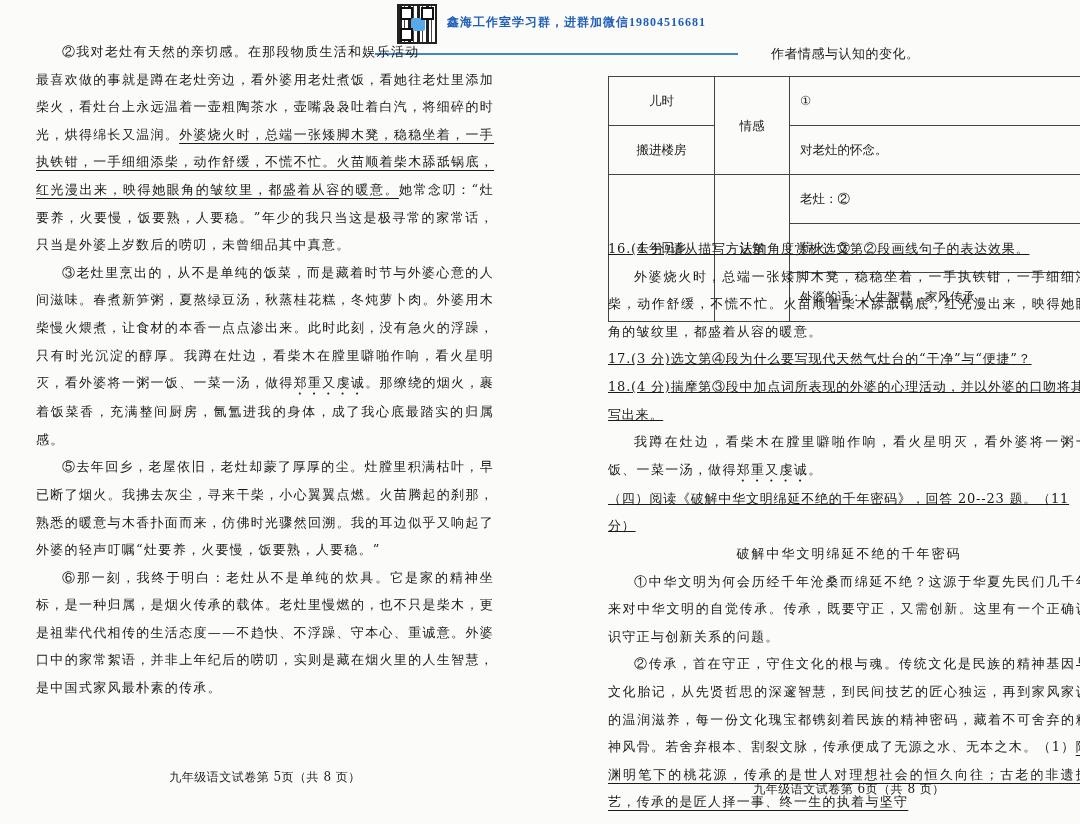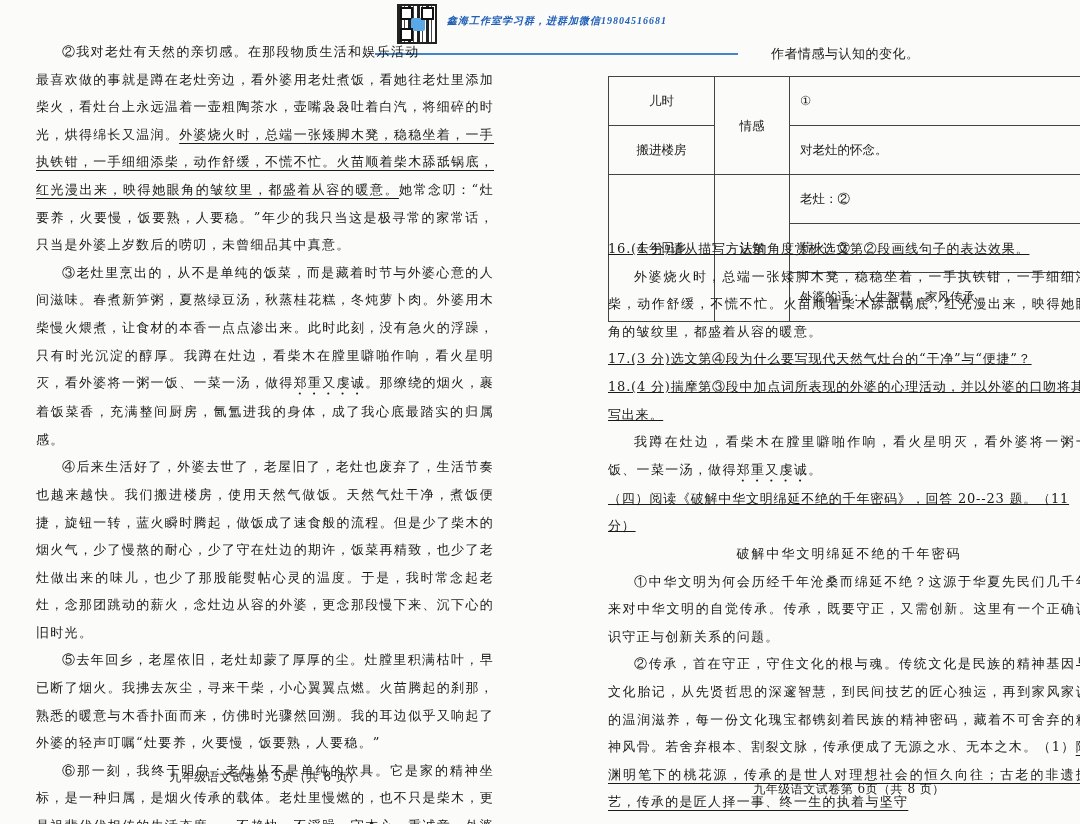--- a/index.html
+++ b/index.html
@@ -18,21 +18,21 @@
     border:2px solid #222; box-sizing:border-box;
   }
   .qr::before, .qr::after {
     content:""; position:absolute; width:9px; height:9px; border:2px solid #111; background:#fff;
   }
   .qr::before { left:1px; top:1px; }
   .qr::after { right:1px; top:1px; }
   .qr-badge { position:absolute; left:12px; top:12px; width:14px; height:13px; background:#5aa8e6; border-radius:2px; }
   .qr-corner { position:absolute; left:1px; bottom:1px; width:9px; height:9px; border:2px solid #111; background:#fff; }
   .banner {
-    position:absolute; left:447px; top:14px; font-size:10px; font-weight:bold; font-style:italic;
+    position:absolute; left:447px; top:14px; font-size:12px; font-weight:bold; 
     color:#1f5fb8; letter-spacing:1px; white-space:nowrap;
     font-family:"Liberation Serif",serif;
   }
   .rule-blue { position:absolute; left:375px; top:53px; width:363px; height:2px; background:#3f86cc; }
 
   .page { position:absolute; top:0; height:824px; font-size:13px; line-height:27.6px; }
   .left { left:36px; width:458px; }
   .right { left:608px; width:482px; }
   .para { margin:0; text-align:justify; letter-spacing:1.3px; }
   .indent { text-indent:2em; }
@@ -58,21 +58,20 @@
   <div class="rule-blue"></div>
 </div>
 
 <div class="page left">
   <div style="position:absolute;top:38px;left:0;width:458px;">
     <p class="para indent">
       <span>②我对老灶有天然的亲切感。在那段物质生活和娱乐活动</span><br>
       <span>最喜欢做的事就是蹲在老灶旁边，看外婆用老灶煮饭，看她往老灶里添加柴火，看灶台上永远温着一壶粗陶茶水，壶嘴袅袅吐着白汽，将细碎的时光，烘得绵长又温润。</span><span class="ul">外婆烧火时，总端一张矮脚木凳，稳稳坐着，一手执铁钳，一手细细添柴，动作舒缓，不慌不忙。火苗顺着柴木舔舐锅底，红光漫出来，映得她眼角的皱纹里，都盛着从容的暖意。</span><span>她常念叨：“灶要养，火要慢，饭要熟，人要稳。”年少的我只当这是极寻常的家常话，只当是外婆上岁数后的唠叨，未曾细品其中真意。</span>
     </p>
     <p class="para indent"><span>③老灶里烹出的，从不是单纯的饭菜，而是藏着时节与外婆心意的人间滋味。春煮新笋粥，夏熬绿豆汤，秋蒸桂花糕，冬炖萝卜肉。外婆用木柴慢火煨煮，让食材的本香一点点渗出来。此时此刻，没有急火的浮躁，只有时光沉淀的醇厚。我蹲在灶边，看柴木在膛里噼啪作响，看火星明灭，看外婆将一粥一饭、一菜一汤，做得</span><span class="dot">郑重又虔诚</span><span>。那缭绕的烟火，裹着饭菜香，充满整间厨房，氤氲进我的身体，成了我心底最踏实的归属感。</span></p>
-    <p class="para indent">④后来生活好了，外婆去世了，老屋旧了，老灶也废弃了，生活节奏也越来越快。我们搬进楼房，使用天然气做饭。天然气灶干净，煮饭便捷，旋钮一转，蓝火瞬时腾起，做饭成了速食般的流程。但是少了柴木的烟火气，少了慢熬的耐心，少了守在灶边的期许，饭菜再精致，也少了老灶做出来的味儿，也少了那股能熨帖心灵的温度。于是，我时常念起老灶，念那团跳动的薪火，念灶边从容的外婆，更念那段慢下来、沉下心的旧时光。</p>
     <p class="para indent">⑤去年回乡，老屋依旧，老灶却蒙了厚厚的尘。灶膛里积满枯叶，早已断了烟火。我拂去灰尘，寻来干柴，小心翼翼点燃。火苗腾起的刹那，熟悉的暖意与木香扑面而来，仿佛时光骤然回溯。我的耳边似乎又响起了外婆的轻声叮嘱“灶要养，火要慢，饭要熟，人要稳。”</p>
     <p class="para indent">⑥那一刻，我终于明白：老灶从不是单纯的炊具。它是家的精神坐标，是一种归属，是烟火传承的载体。老灶里慢燃的，也不只是柴木，更是祖辈代代相传的生活态度——不趋快、不浮躁、守本心、重诚意。外婆口中的家常絮语，并非上年纪后的唠叨，实则是藏在烟火里的人生智慧，是中国式家风最朴素的传承。</p>
 
   </div>
   <div class="footer" style="top:764px;">九年级语文试卷第 5页（共 8 页）</div>
 </div>
 
 <div class="page right">
   <div style="position:absolute;left:163px;top:44px;font-size:13px;line-height:20px;letter-spacing:0.5px;">作者情感与认知的变化。</div>
   <div style="position:absolute;top:72px;left:0;">

